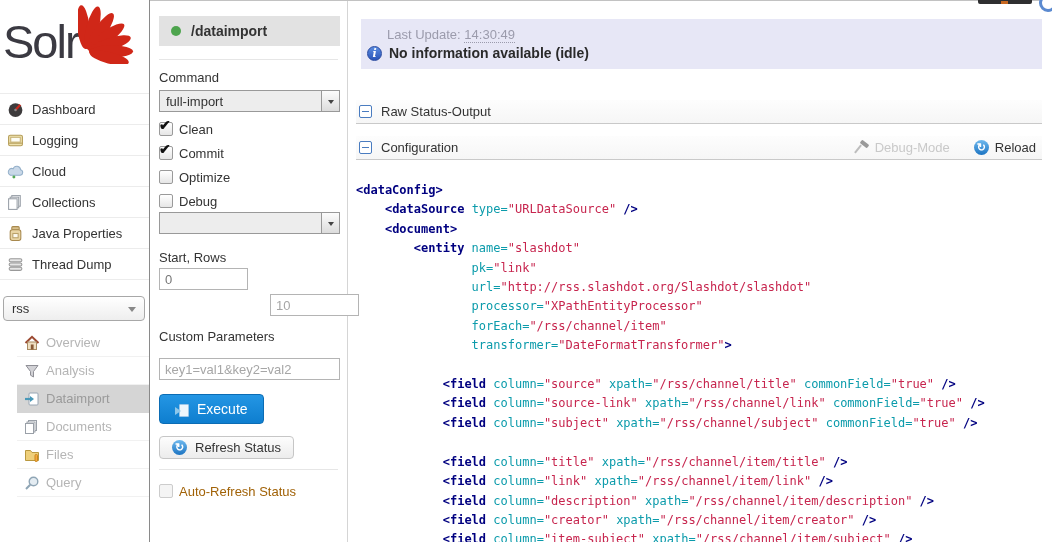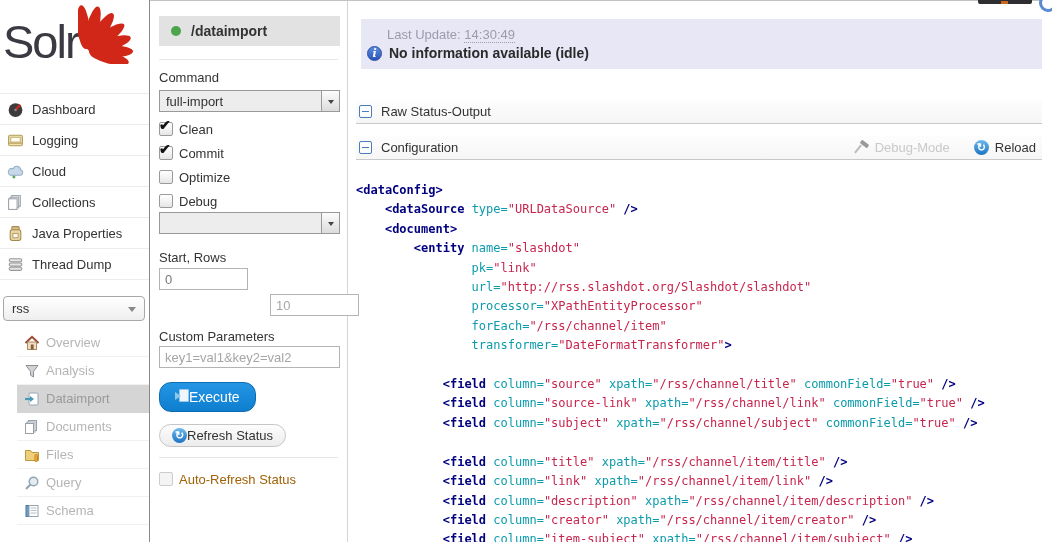--- a/index.html
+++ b/index.html
@@ -51,22 +51,22 @@
   .cb{width:12px;height:12px;border:1px solid #9a9a9a;border-radius:2px;position:relative;
       background:linear-gradient(#ffffff,#e6e6e6);flex:none;}
   .cb.checked::after{content:"✔";position:absolute;left:-1px;top:-6px;font-size:14px;font-weight:bold;color:#111;}
   .cbrow.disabled{color:#a16207;}
   .cbrow.disabled .cb{border-color:#cccccc;background:#f4f4f4;}
   .tinput{height:22px;border:1px solid #b4b4b4;padding:0 5px;font-size:13px;font-family:inherit;
           color:#666;box-sizing:border-box;background:#fff;display:block;}
   .tinput::placeholder{color:#a6a6a6;opacity:1;}
   #start-input{width:89px;margin-top:3px;color:#777;}
   #rows-input{width:89px;margin-left:111px;margin-top:4px;}
-  #custom-input{width:181px;margin-top:2px;}
-  .btn{display:inline-flex;align-items:flex-start;gap:0;border-radius:12px;font-family:inherit;cursor:pointer;}
+  #custom-input{width:181px;margin-top:14px;}
+  .btn{display:inline-flex;align-items:flex-end;gap:8px;border-radius:4px;font-family:inherit;cursor:pointer;}
   #execute-btn{margin-top:14px;padding:6px 15px;background:linear-gradient(#2496e4,#0e7ecf);
                border:1px solid #0b6cb4;color:#fff;font-size:14px;}
   #refresh-btn{margin-top:12px;padding:3px 12px;background:linear-gradient(#fdfdfd,#ececec);
                border:1px solid #c6c6c6;color:#333;font-size:13px;}
   .exec-icon{position:relative;width:14px;height:13px;display:inline-block;flex:none;}
   .exec-icon .pg{position:absolute;right:0;top:0;width:8px;height:11px;background:#eef6fc;
                  border:1px solid #9cc6e8;border-radius:1px;}
   .exec-icon .ar{position:absolute;left:0;top:3px;width:0;height:0;border:4px solid transparent;
                  border-left:6px solid #8ec7ea;}
   .refr{width:15px;height:15px;border-radius:50%;background:linear-gradient(#6fb9ee,#1c74c2);
@@ -258,30 +258,20 @@
       </div>
       <div class="sub-item">
         <span class="icon">
           <svg viewBox="0 0 16 16">
               <circle cx="9.5" cy="6.5" r="4.3" fill="#e4ecf2" stroke="#8fa5b5" stroke-width="1.4"></circle>
               <path d="M6.2 9.8 L2 14" stroke="#8fa5b5" stroke-width="2"></path>
             </svg>
         </span>
         <span>Query</span>
       </div>
-      <div class="sub-item">
-        <span class="icon">
-          <svg viewBox="0 0 16 16">
-              <rect x="2" y="2.5" width="3" height="11" fill="#6f9ec4" stroke="#4a7aa4"></rect>
-              <rect x="5" y="2.5" width="9" height="11" fill="#fdfdfd" stroke="#9aa4ae"></rect>
-              <path d="M6.5 5 h6 M6.5 7.5 h6 M6.5 10 h6" stroke="#b8c2cc"></path>
-            </svg>
-        </span>
-        <span>Schema</span>
-      </div>
     </div>
   </div>
 
   <div id="main">
 
     <div id="form-col">
       <div class="handler">
         <span class="dot"></span>
         <b>/dataimport</b>
       </div>

